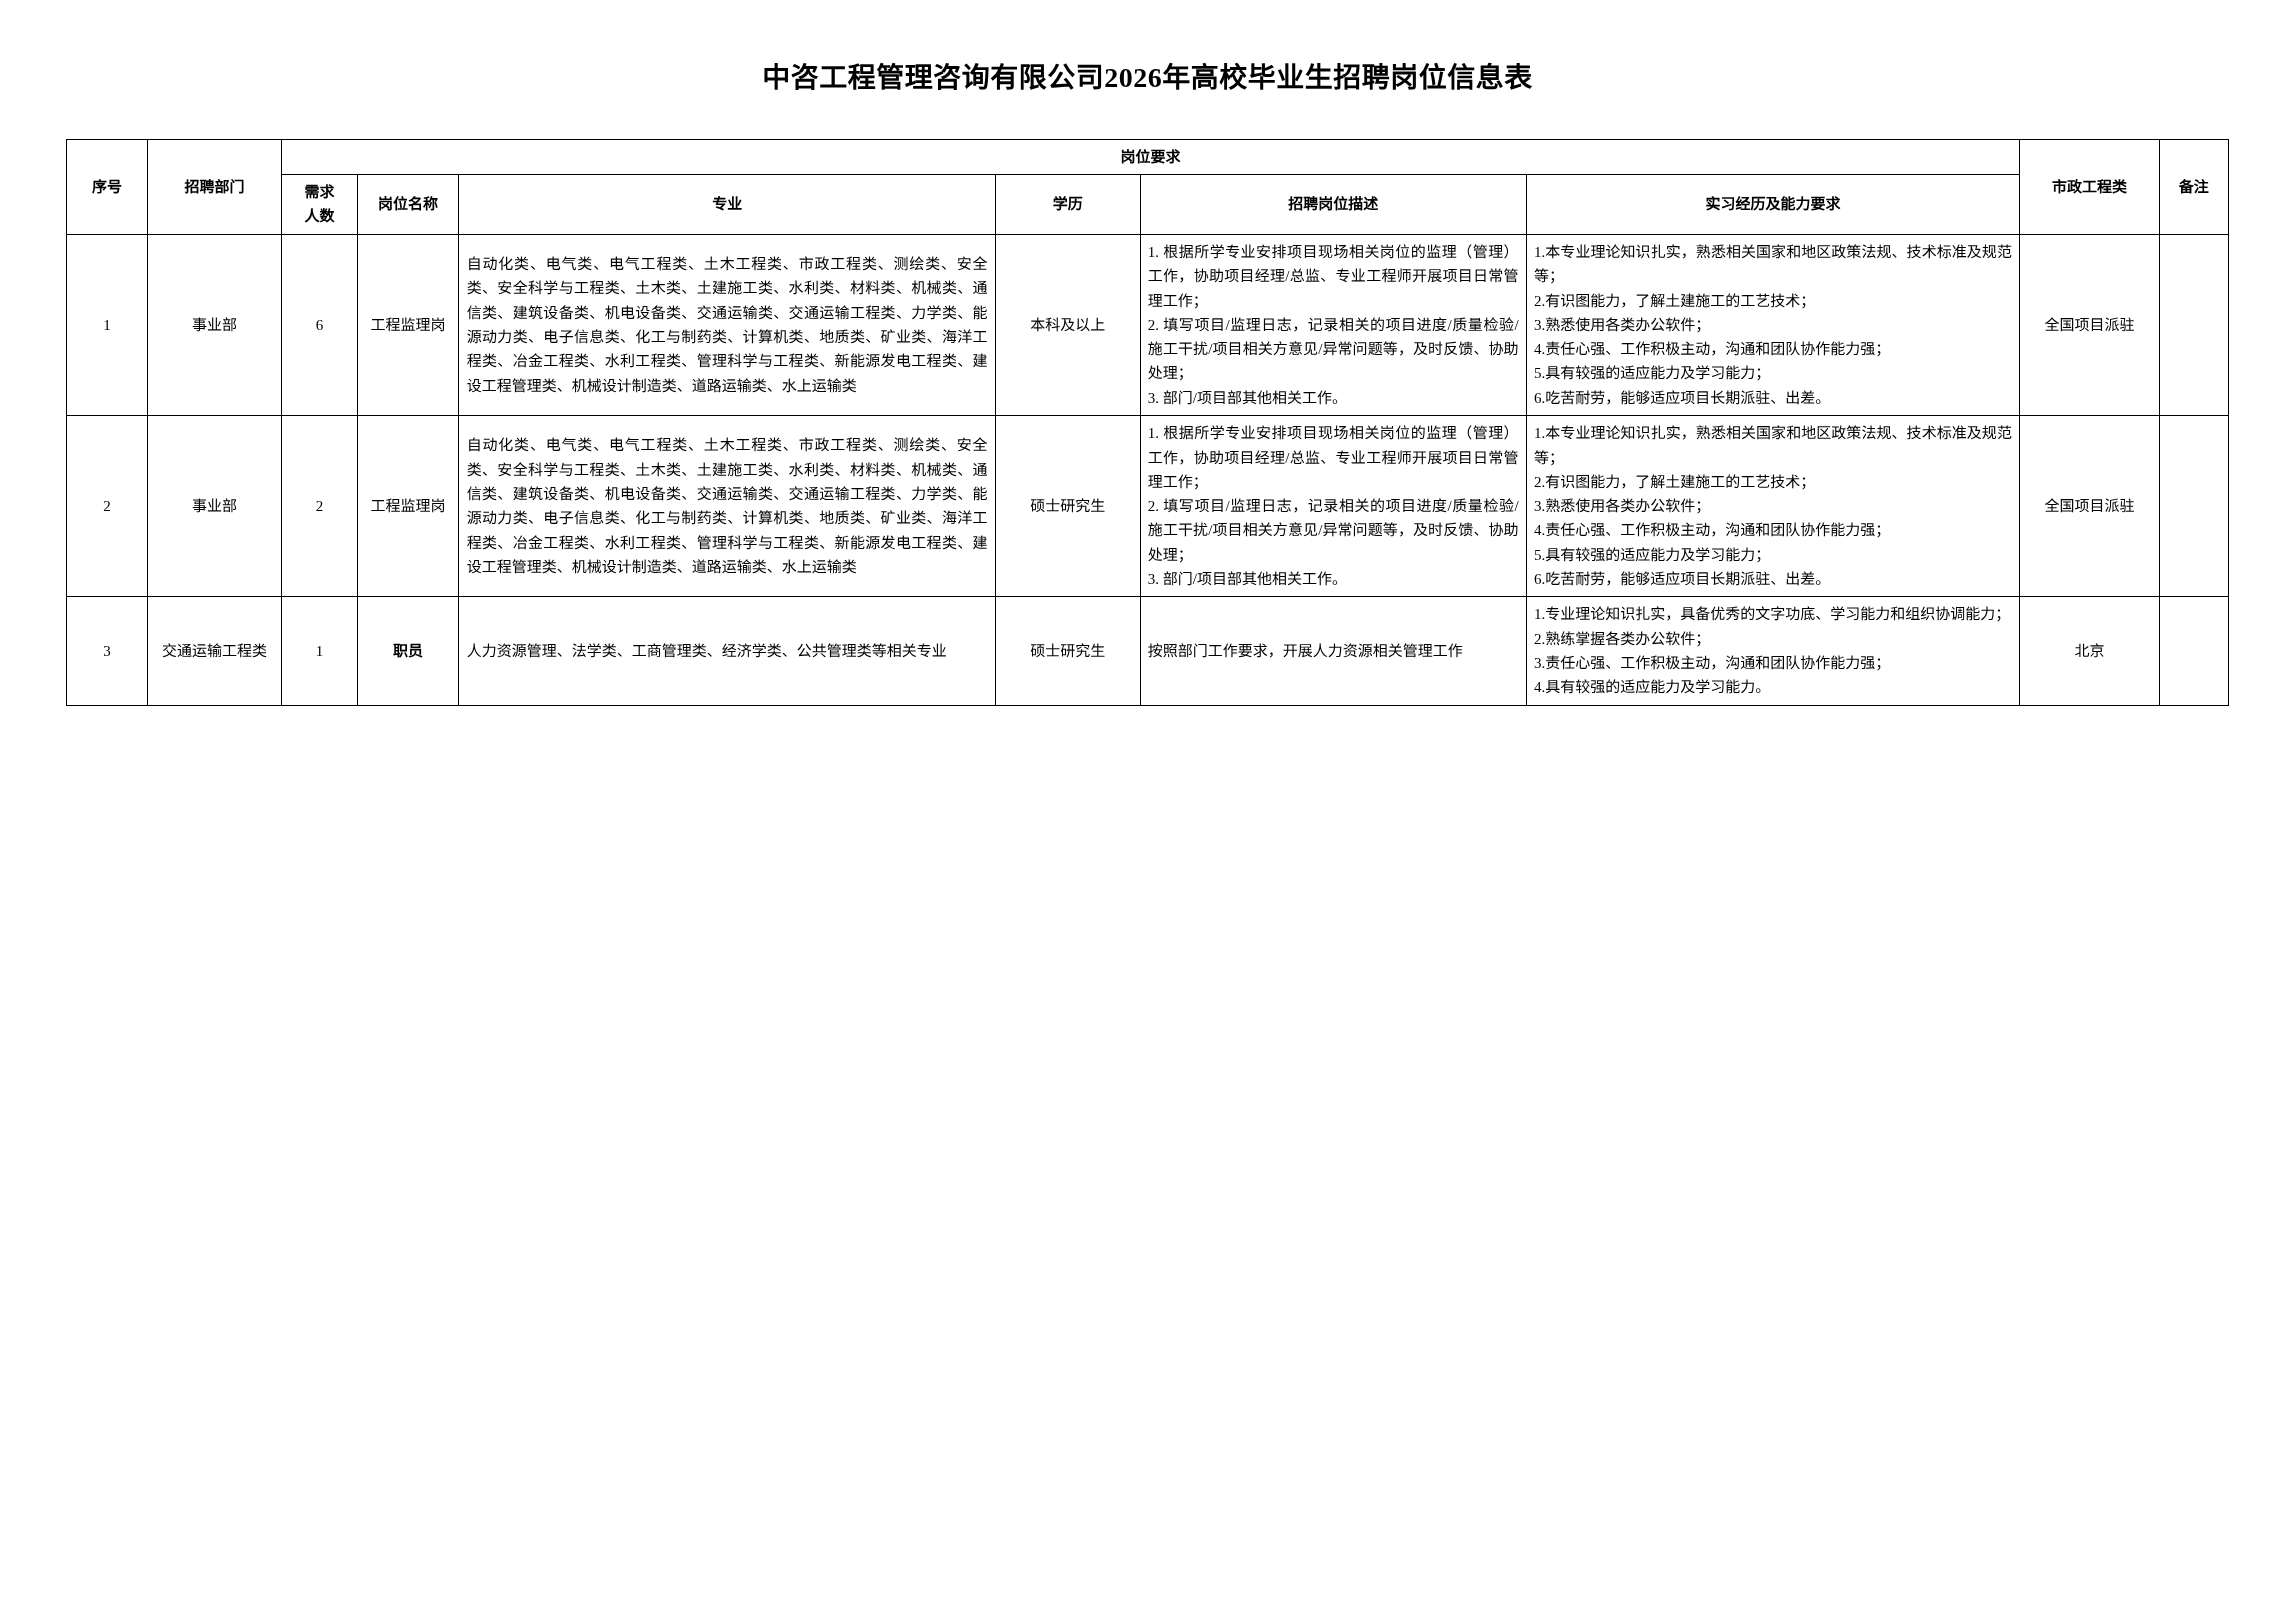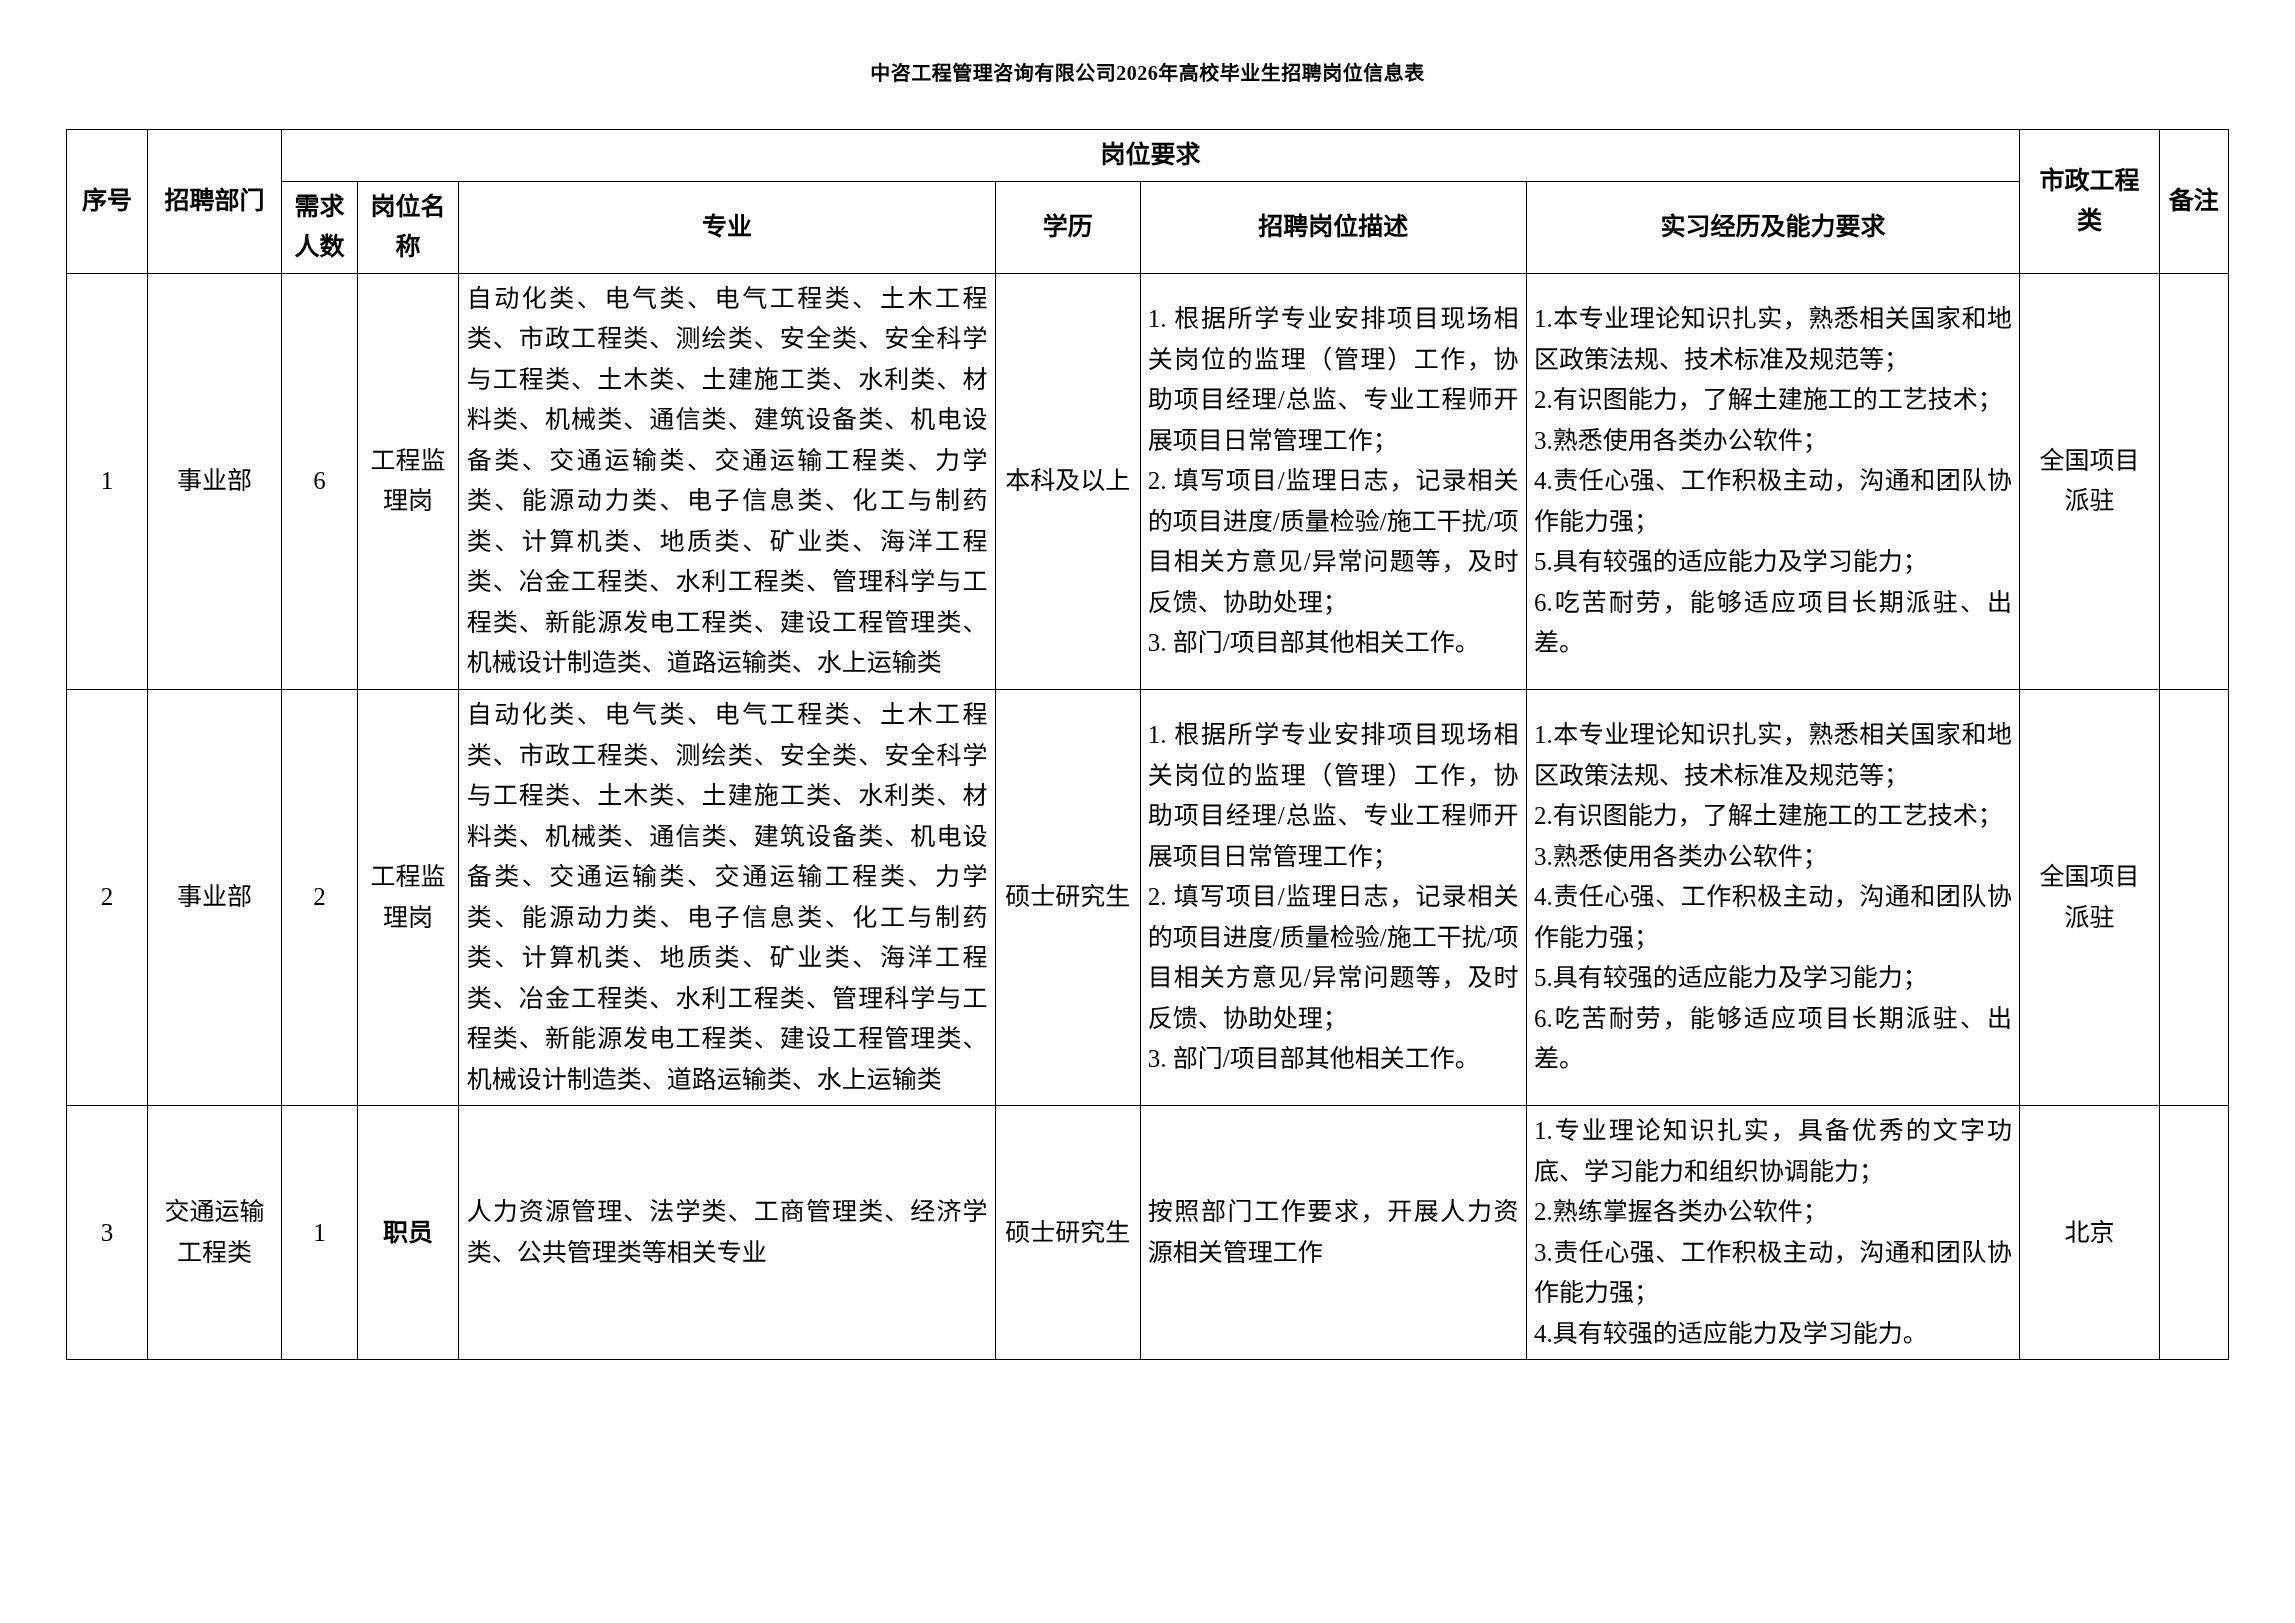--- a/index.html
+++ b/index.html
@@ -16,40 +16,40 @@
   }
   .page {
     position: relative;
     width: 2295px;
     height: 1623px;
     box-sizing: border-box;
     padding: 0;
   }
   .doc-title {
     text-align: center;
-    font-size: 20px;
+    font-size: 28px;
     font-weight: bold;
     letter-spacing: 0.5px;
     padding-top: 61px;
     padding-bottom: 0;
     line-height: 1.2;
   }
   .table-wrap {
     margin: 44px 66px 0 66px;
   }
   table.jobs {
     border-collapse: collapse;
     width: 2163px;
     table-layout: fixed;
   }
   table.jobs th, table.jobs td {
     border: 1.5px solid #000000;
     vertical-align: middle;
     padding: 5.1px 7.2px;
-    font-size: 25px;
+    font-size: 15px;
     line-height: 1.62;
   }
   table.jobs th {
     font-weight: bold;
     text-align: center;
   }
   .hdr-group {
     font-size: 21.5px;
     font-weight: bold;
   }

